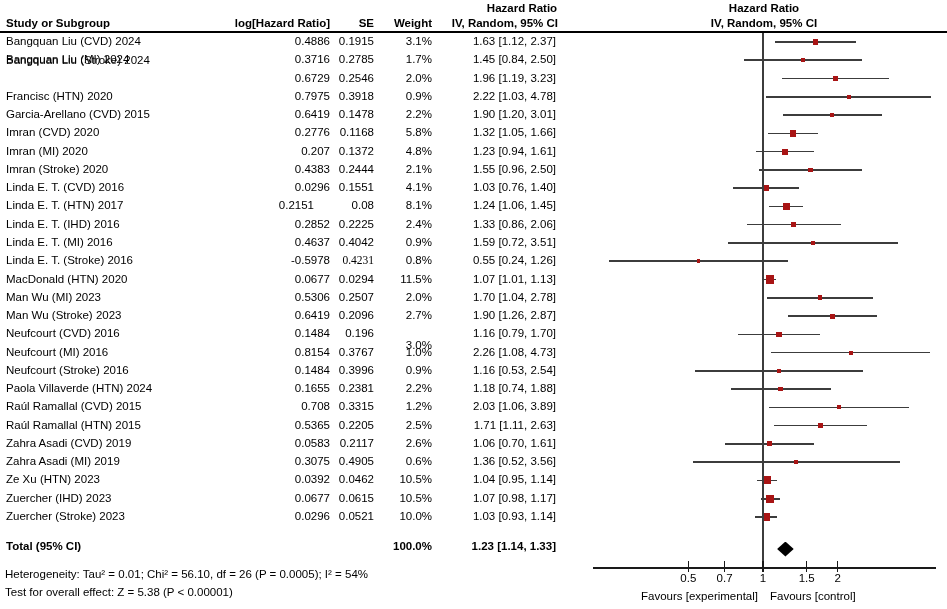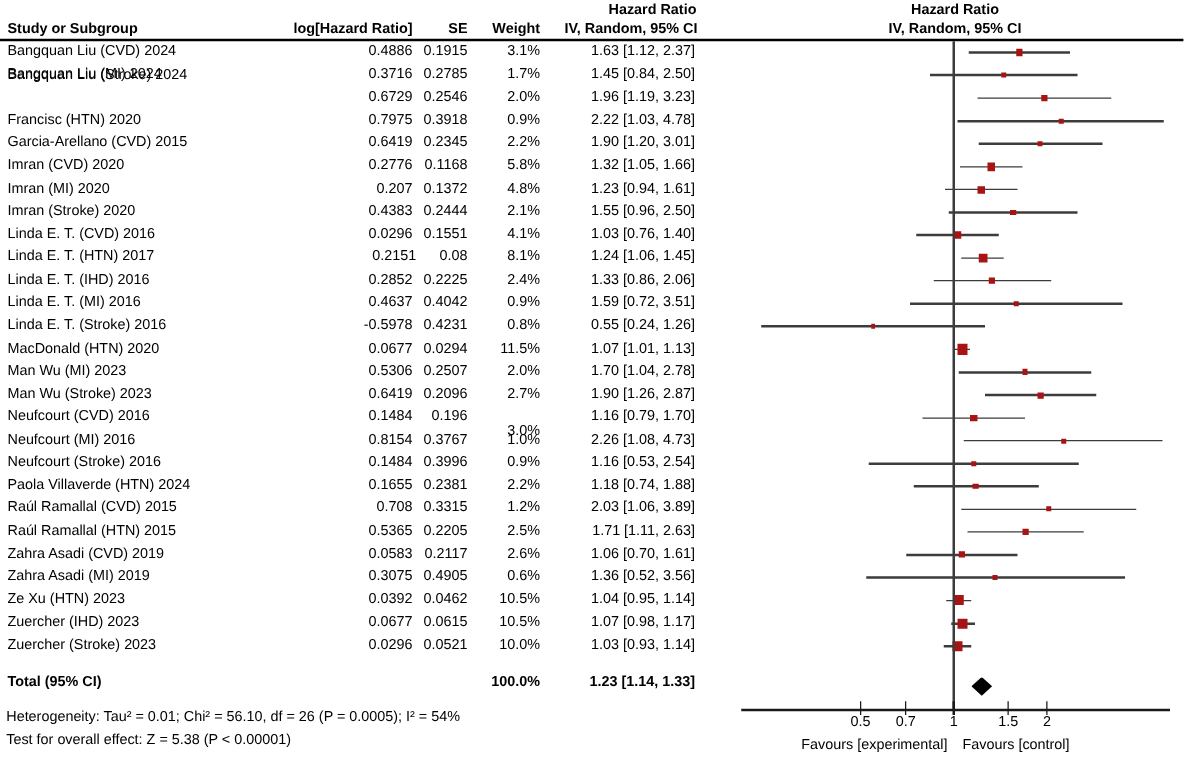--- a/index.html
+++ b/index.html
@@ -67,21 +67,21 @@
     <div class="pl" style="left: 833.171px; top: 76.2319px; width: 4.6163px; height: 4.6163px; background: rgb(168, 20, 20);"></div>
     <div class="cell" style="left: 6px; top: 89.81px;">Francisc (HTN) 2020</div>
     <div class="cell ra" style="left: 180px; top: 89.81px; width: 150px;">0.7975</div>
     <div class="cell ra" style="left: 330px; top: 89.81px; width: 44px;">0.3918</div>
     <div class="cell ra" style="left: 378px; top: 89.81px; width: 54px;">0.9%</div>
     <div class="cell ra" style="left: 436px; top: 89.81px; width: 120px;">2.22 [1.03, 4.78]</div>
     <div class="pl" style="left: 766.184px; top: 96.01px; width: 165.314px; height: 1.6px; background: rgb(60, 60, 60);"></div>
     <div class="pl" style="left: 847.018px; top: 94.9325px; width: 3.75506px; height: 3.75506px; background: rgb(168, 20, 20);"></div>
     <div class="cell" style="left: 6px; top: 108.08px;">Garcia-Arellano (CVD) 2015</div>
     <div class="cell ra" style="left: 180px; top: 108.08px; width: 150px;">0.6419</div>
-    <div class="cell ra" style="left: 330px; top: 108.08px; width: 44px;">0.2345</div>
+    <div class="cell ra" style="left: 330px; top: 108.08px; width: 44px;">0.1478</div>
     <div class="cell ra" style="left: 378px; top: 108.08px; width: 54px;">2.2%</div>
     <div class="cell ra" style="left: 436px; top: 108.08px; width: 120px;">1.90 [1.20, 3.01]</div>
     <div class="pl" style="left: 782.637px; top: 114.28px; width: 99.0475px; height: 1.6px; background: rgb(60, 60, 60);"></div>
     <div class="pl" style="left: 829.759px; top: 112.708px; width: 4.74399px; height: 4.74399px; background: rgb(168, 20, 20);"></div>
     <div class="cell" style="left: 6px; top: 126.35px;">Imran (CVD) 2020</div>
     <div class="cell ra" style="left: 180px; top: 126.35px; width: 150px;">0.2776</div>
     <div class="cell ra" style="left: 330px; top: 126.35px; width: 44px;">0.1168</div>
     <div class="cell ra" style="left: 378px; top: 126.35px; width: 54px;">5.8%</div>
     <div class="cell ra" style="left: 436px; top: 126.35px; width: 120px;">1.32 [1.05, 1.66]</div>
     <div class="pl" style="left: 768.255px; top: 132.55px; width: 49.3319px; height: 1.6px; background: rgb(60, 60, 60);"></div>
@@ -101,21 +101,21 @@
     <div class="pl" style="left: 758.603px; top: 169.09px; width: 103.086px; height: 1.6px; background: rgb(60, 60, 60);"></div>
     <div class="pl" style="left: 807.862px; top: 167.55px; width: 4.6809px; height: 4.6809px; background: rgb(168, 20, 20);"></div>
     <div class="cell" style="left: 6px; top: 181.16px;">Linda E. T. (CVD) 2016</div>
     <div class="cell ra" style="left: 180px; top: 181.16px; width: 150px;">0.0296</div>
     <div class="cell ra" style="left: 330px; top: 181.16px; width: 44px;">0.1551</div>
     <div class="cell ra" style="left: 378px; top: 181.16px; width: 54px;">4.1%</div>
     <div class="cell ra" style="left: 436px; top: 181.16px; width: 120px;">1.03 [0.76, 1.40]</div>
     <div class="pl" style="left: 733.442px; top: 187.36px; width: 65.798px; height: 1.6px; background: rgb(60, 60, 60);"></div>
     <div class="pl" style="left: 763.311px; top: 185.287px; width: 5.74596px; height: 5.74596px; background: rgb(168, 20, 20);"></div>
     <div class="cell" style="left: 6px; top: 199.43px;">Linda E. T. (HTN) 2017</div>
-    <div class="cell ra" style="left: 183px; top: 199.43px; width: 150px;">0.2151</div>
+    <div class="cell ra" style="left: 164px; top: 199.43px; width: 150px;">0.2151</div>
     <div class="cell ra" style="left: 330px; top: 199.43px; width: 44px;">0.08</div>
     <div class="cell ra" style="left: 378px; top: 199.43px; width: 54px;">8.1%</div>
     <div class="cell ra" style="left: 436px; top: 199.43px; width: 120px;">1.24 [1.06, 1.45]</div>
     <div class="pl" style="left: 769.276px; top: 205.63px; width: 33.7434px; height: 1.6px; background: rgb(60, 60, 60);"></div>
     <div class="pl" style="left: 782.536px; top: 202.797px; width: 7.26519px; height: 7.26519px; background: rgb(168, 20, 20);"></div>
     <div class="cell" style="left: 6px; top: 217.7px;">Linda E. T. (IHD) 2016</div>
     <div class="cell ra" style="left: 180px; top: 217.7px; width: 150px;">0.2852</div>
     <div class="cell ra" style="left: 330px; top: 217.7px; width: 44px;">0.2225</div>
     <div class="cell ra" style="left: 378px; top: 217.7px; width: 54px;">2.4%</div>
     <div class="cell ra" style="left: 436px; top: 217.7px; width: 120px;">1.33 [0.86, 2.06]</div>
@@ -123,21 +123,21 @@
     <div class="pl" style="left: 791.282px; top: 222.267px; width: 4.86601px; height: 4.86601px; background: rgb(168, 20, 20);"></div>
     <div class="cell" style="left: 6px; top: 235.97px;">Linda E. T. (MI) 2016</div>
     <div class="cell ra" style="left: 180px; top: 235.97px; width: 150px;">0.4637</div>
     <div class="cell ra" style="left: 330px; top: 235.97px; width: 44px;">0.4042</div>
     <div class="cell ra" style="left: 378px; top: 235.97px; width: 54px;">0.9%</div>
     <div class="cell ra" style="left: 436px; top: 235.97px; width: 120px;">1.59 [0.72, 3.51]</div>
     <div class="pl" style="left: 727.618px; top: 242.17px; width: 170.618px; height: 1.6px; background: rgb(60, 60, 60);"></div>
     <div class="pl" style="left: 811.069px; top: 241.092px; width: 3.75506px; height: 3.75506px; background: rgb(168, 20, 20);"></div>
     <div class="cell" style="left: 6px; top: 254.24px;">Linda E. T. (Stroke) 2016</div>
     <div class="cell ra" style="left: 180px; top: 254.24px; width: 150px;">-0.5978</div>
-    <div class="cell ra" style="left: 330px; top: 254.24px; width: 44px;">0.4231</div>
+    <div class="cell ra" style="left: 330px; top: 254.24px; width: 44px; font-family: Liberation Serif, serif;">0.4231</div>
     <div class="cell ra" style="left: 378px; top: 254.24px; width: 54px;">0.8%</div>
     <div class="cell ra" style="left: 436px; top: 254.24px; width: 120px;">0.55 [0.24, 1.26]</div>
     <div class="pl" style="left: 609.292px; top: 260.44px; width: 178.6px; height: 1.6px; background: rgb(60, 60, 60);"></div>
     <div class="pl" style="left: 696.783px; top: 259.413px; width: 3.65469px; height: 3.65469px; background: rgb(168, 20, 20);"></div>
     <div class="cell" style="left: 6px; top: 272.51px;">MacDonald (HTN) 2020</div>
     <div class="cell ra" style="left: 180px; top: 272.51px; width: 150px;">0.0677</div>
     <div class="cell ra" style="left: 330px; top: 272.51px; width: 44px;">0.0294</div>
     <div class="cell ra" style="left: 378px; top: 272.51px; width: 54px;">11.5%</div>
     <div class="cell ra" style="left: 436px; top: 272.51px; width: 120px;">1.07 [1.01, 1.13]</div>
     <div class="pl" style="left: 764.072px; top: 278.71px; width: 12.0918px; height: 1.6px; background: rgb(60, 60, 60);"></div>

